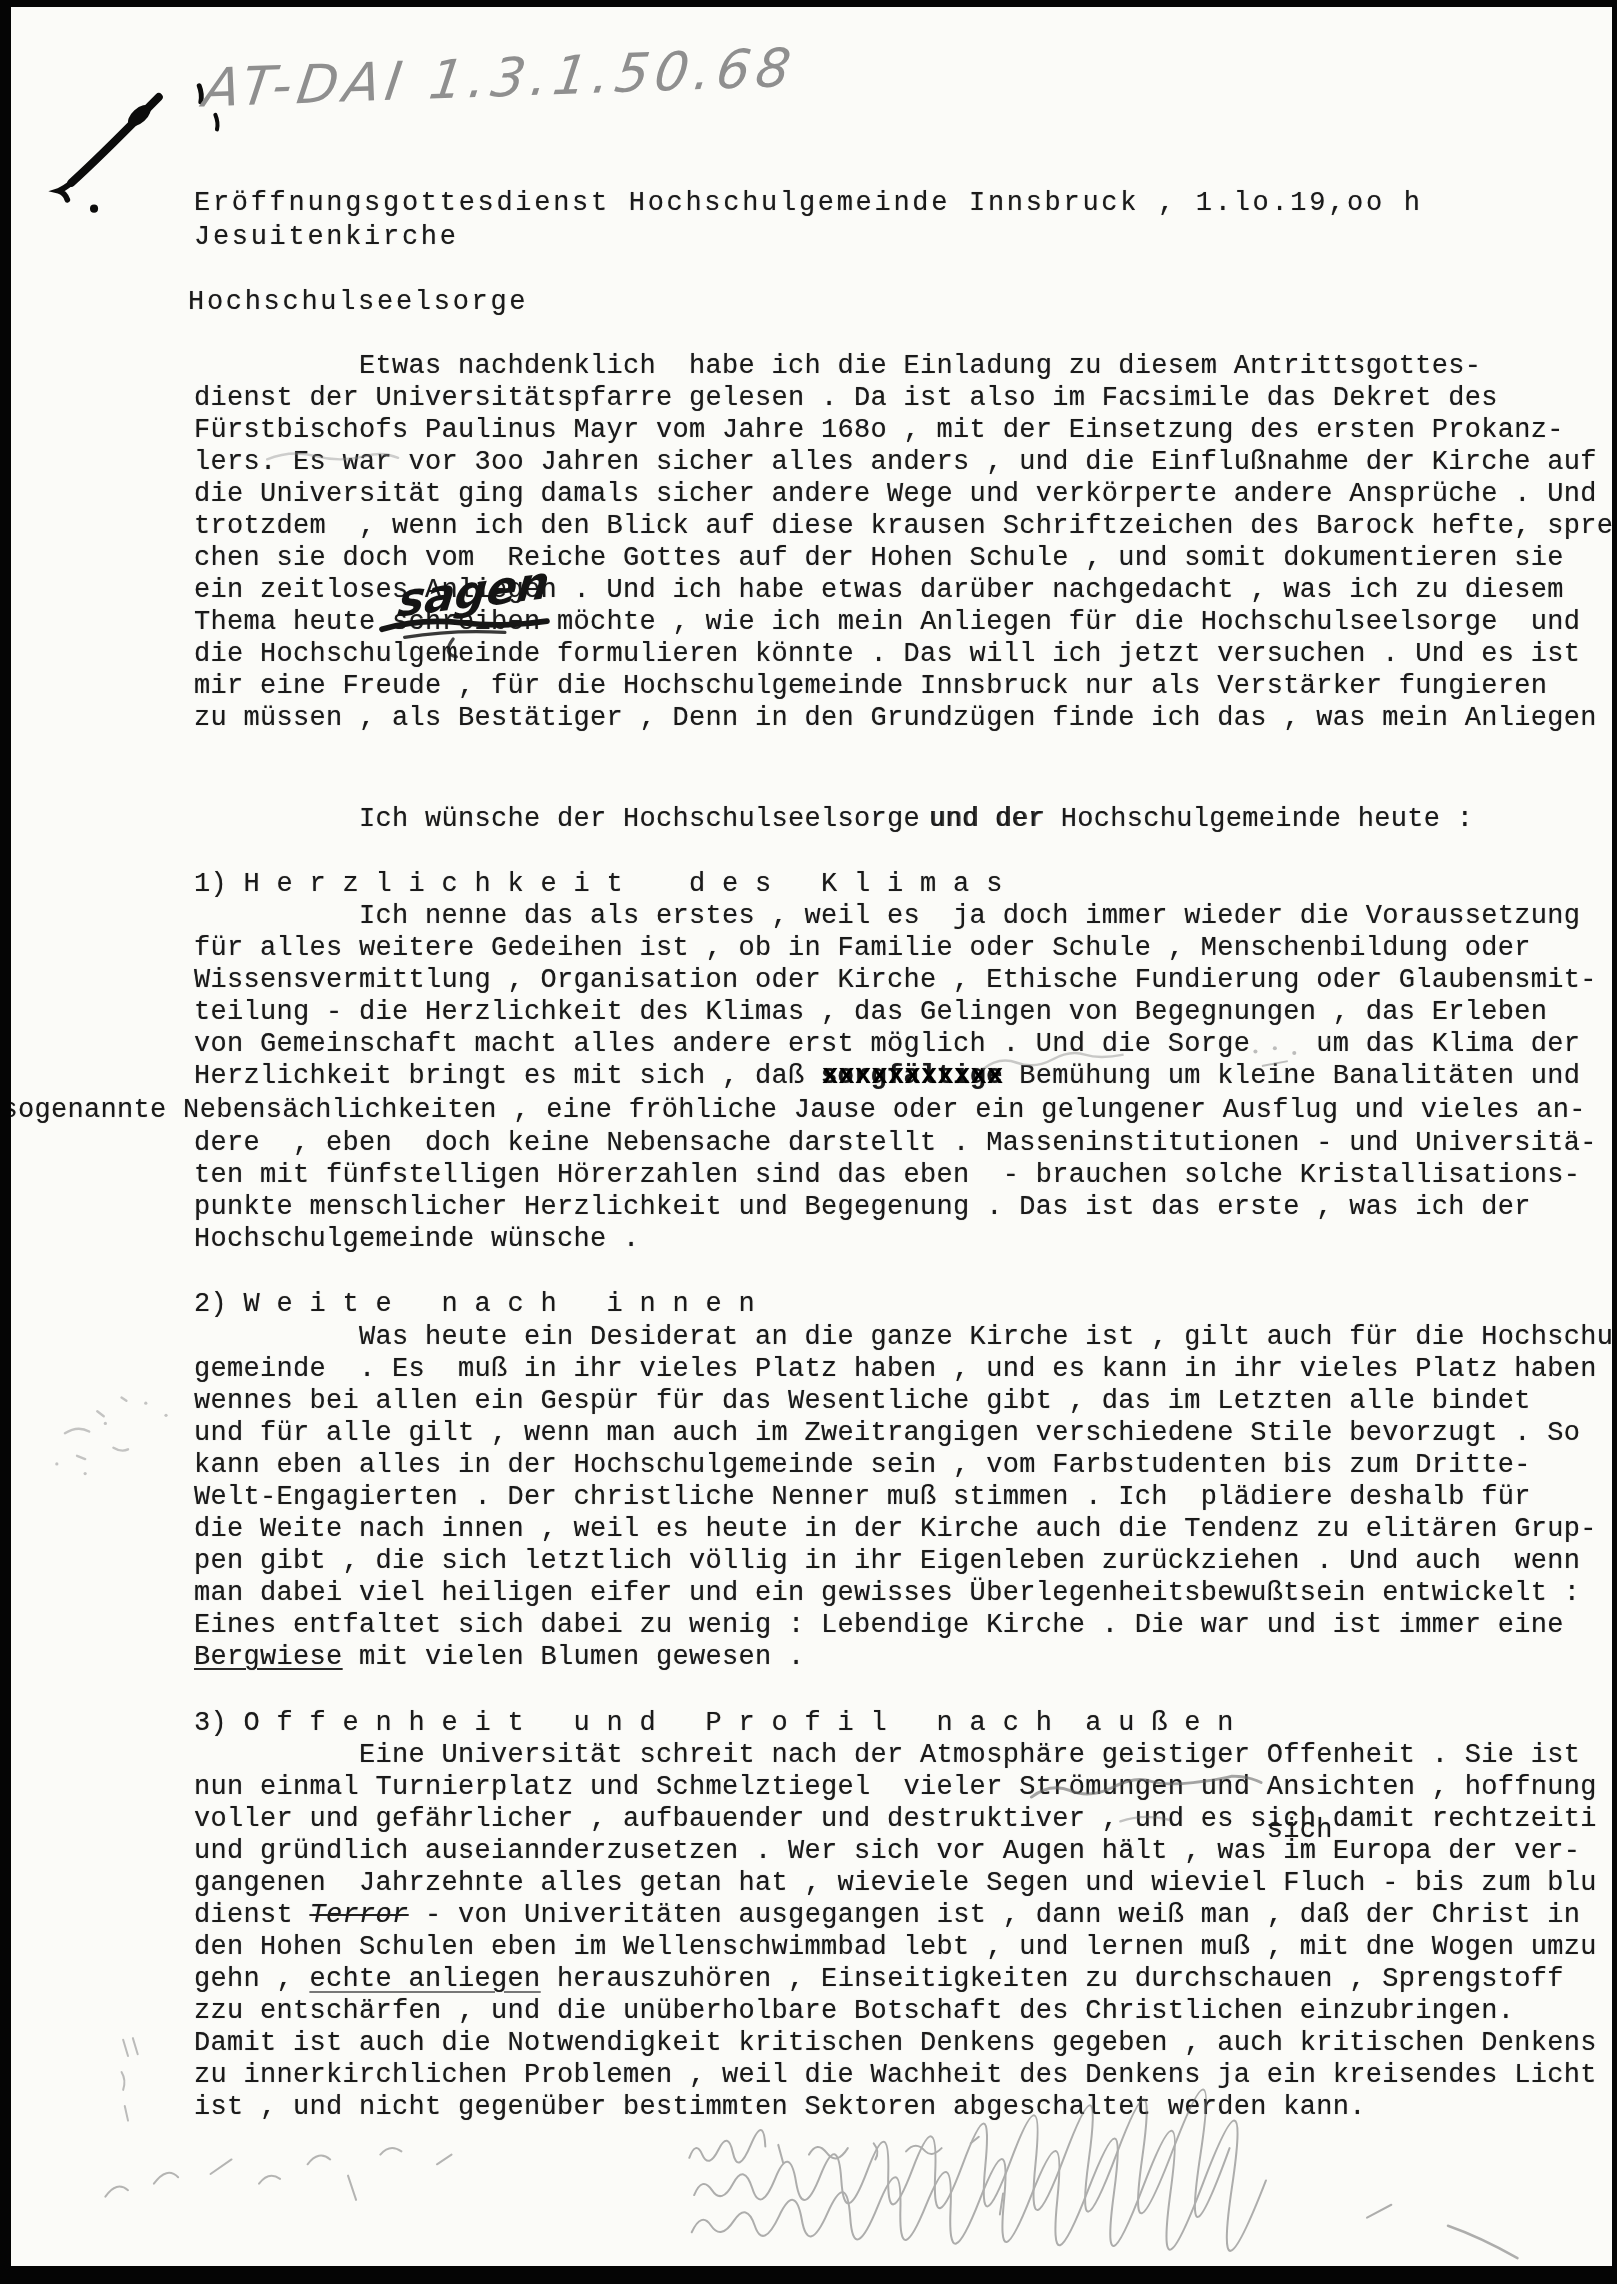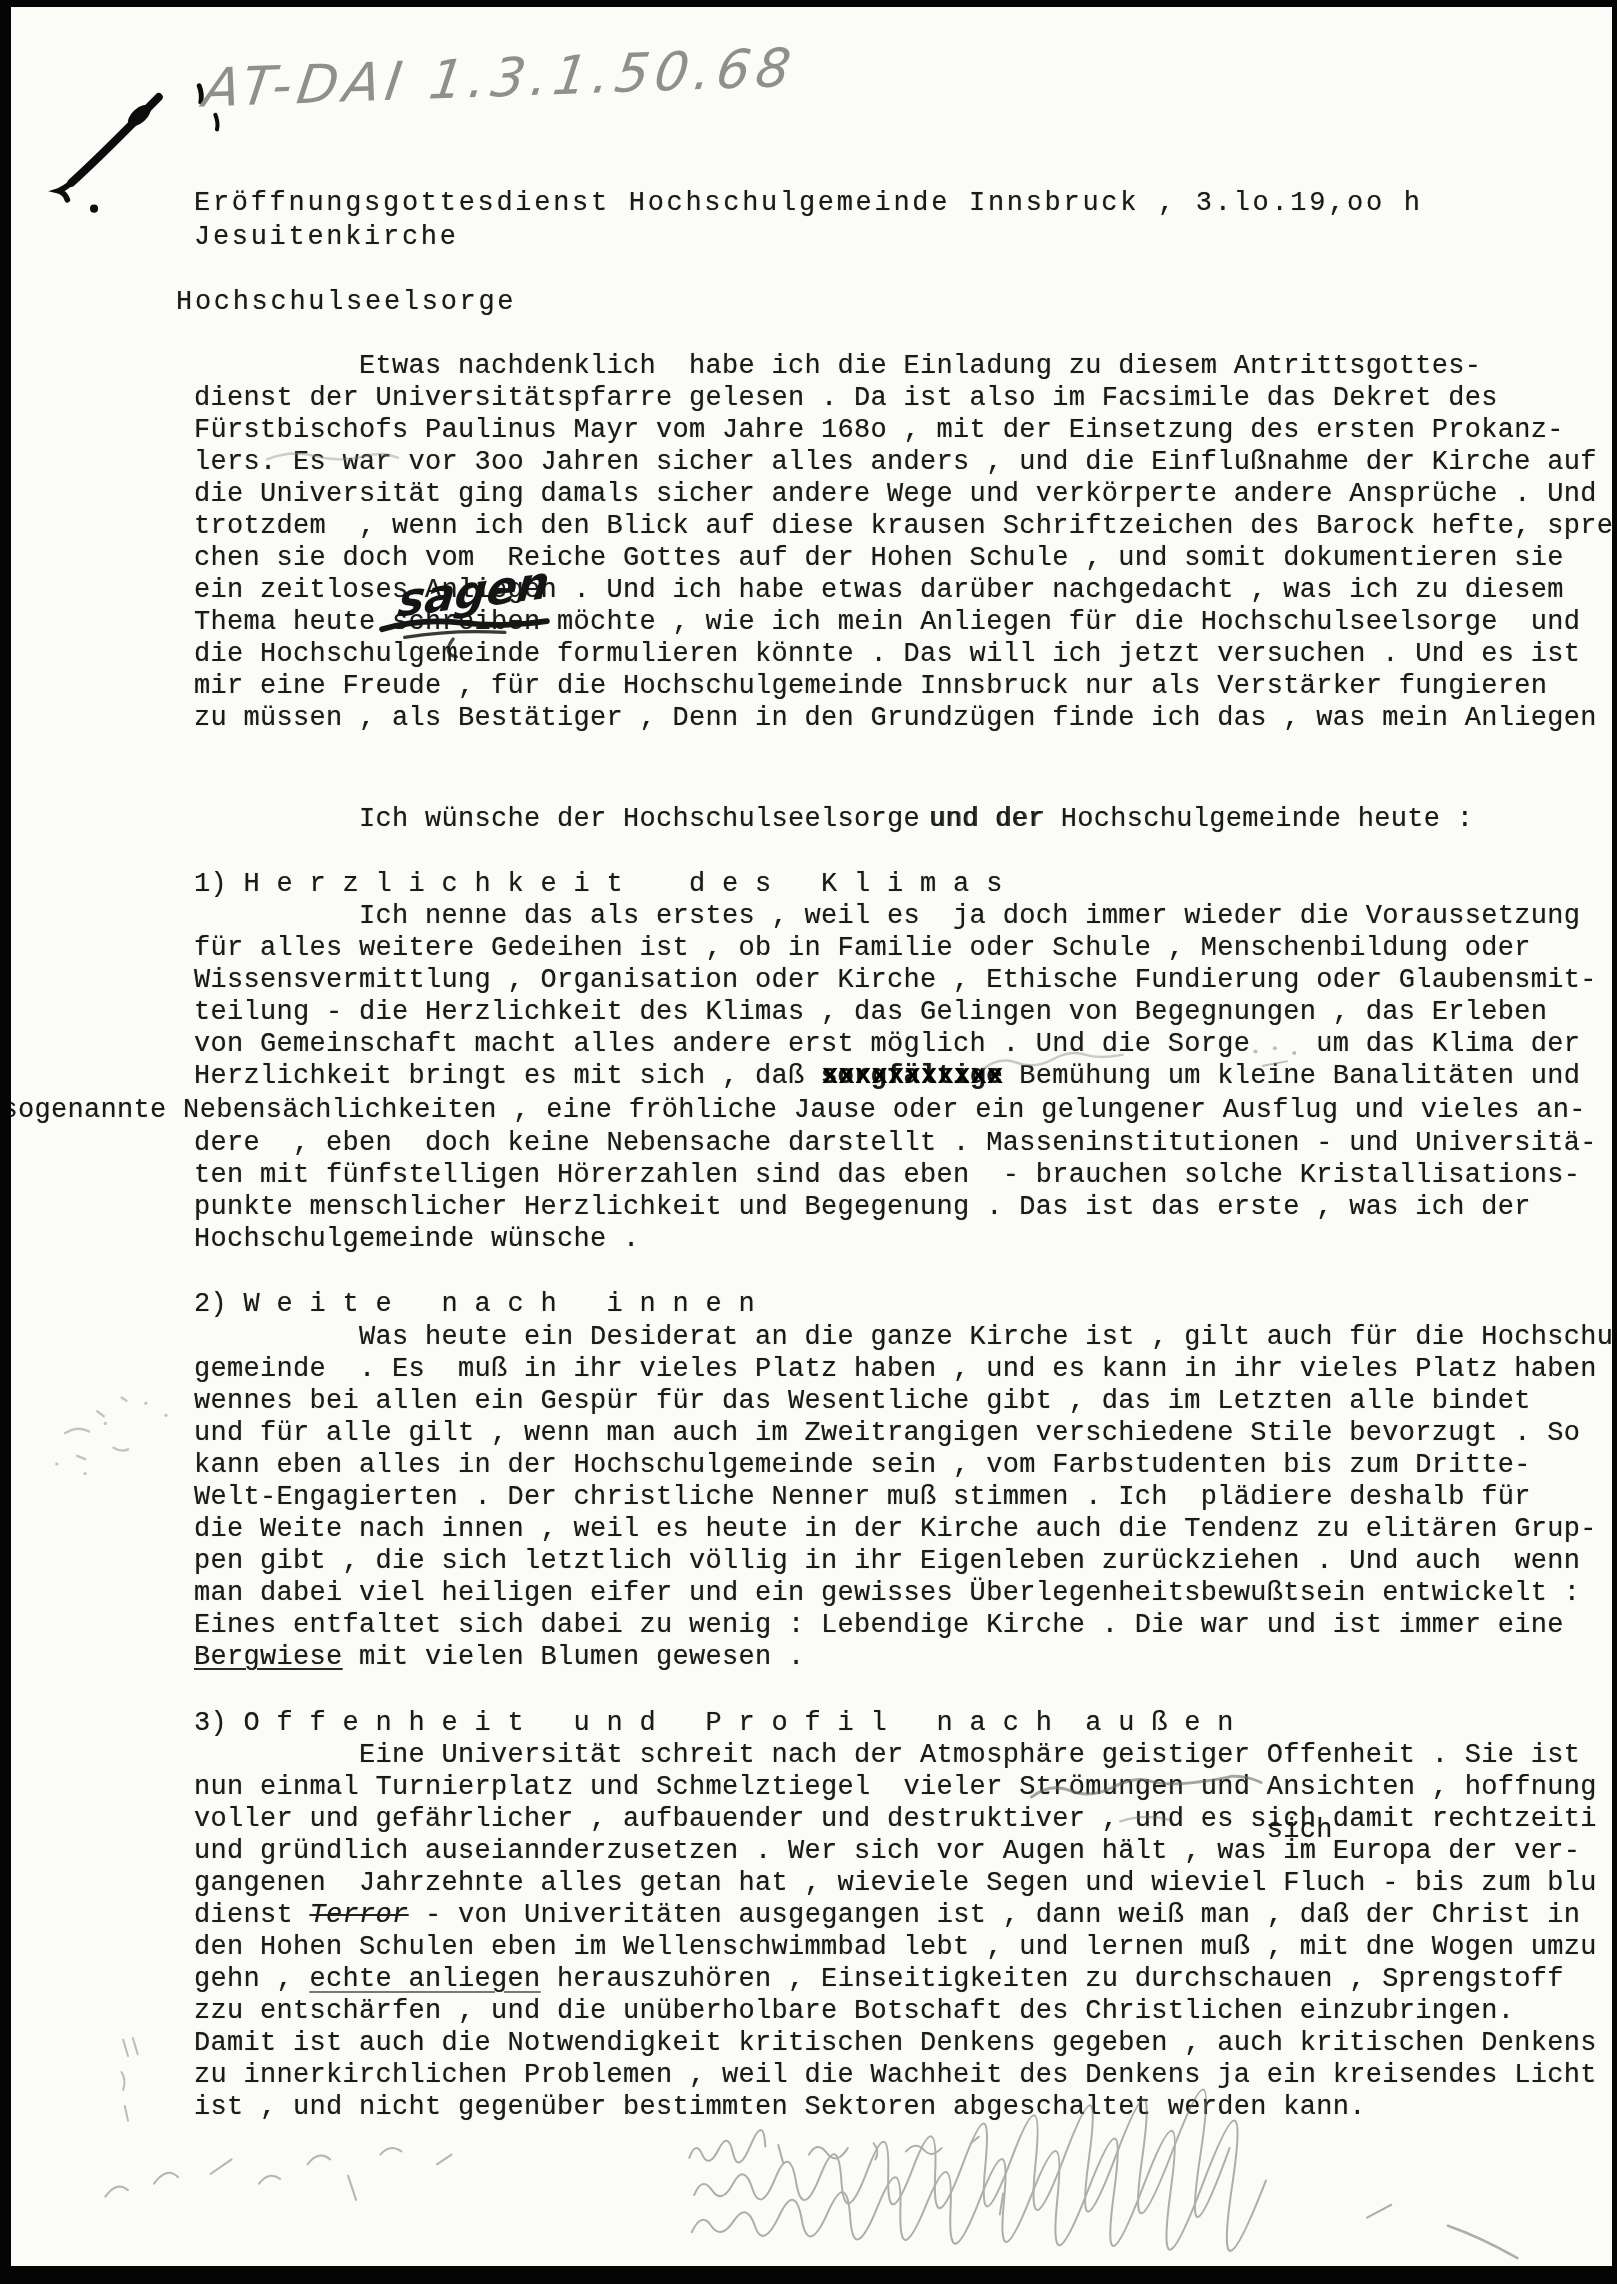--- a/index.html
+++ b/index.html
@@ -56,24 +56,24 @@
   <div class="edge edge-top"></div>
   <div class="edge edge-right"></div>
   <div class="edge edge-bottom"></div>
 
   <div class="archive-code">AT-DAI 1.3.1.50.68</div>
 
   <div class="correction-word">sagen</div>
 
   <div class="text-layer">
       <div class="block title" style="top: 186px; left: 194px;">
-        <div class="line">Eröffnungsgottesdienst Hochschulgemeinde Innsbruck , 3.lo.19,oo h</div>
+        <div class="line">Eröffnungsgottesdienst Hochschulgemeinde Innsbruck , 1.lo.19,oo h</div>
         <div class="line">Jesuitenkirche</div>
       </div>
-      <div class="block title" style="top: 285px; left: 176px;">
+      <div class="block title" style="top: 285px; left: 188px;">
         <div class="line">Hochschulseelsorge</div>
       </div>
       <div class="block" style="top: 350px; left: 194px;">
         <div class="line">          Etwas nachdenklich  habe ich die Einladung zu diesem Antrittsgottes-</div>
         <div class="line">dienst der Universitätspfarre gelesen . Da ist also im Facsimile das Dekret des</div>
         <div class="line">Fürstbischofs Paulinus Mayr vom Jahre 168o , mit der Einsetzung des ersten Prokanz-</div>
         <div class="line">lers. Es war vor 3oo Jahren sicher alles anders , und die Einflußnahme der Kirche auf</div>
         <div class="line">die Universität ging damals sicher andere Wege und verkörperte andere Ansprüche . Und</div>
         <div class="line">trotzdem  , wenn ich den Blick auf diese krausen Schriftzeichen des Barock hefte, spre</div>
         <div class="line">chen sie doch vom  Reiche Gottes auf der Hohen Schule , und somit dokumentieren sie</div>

